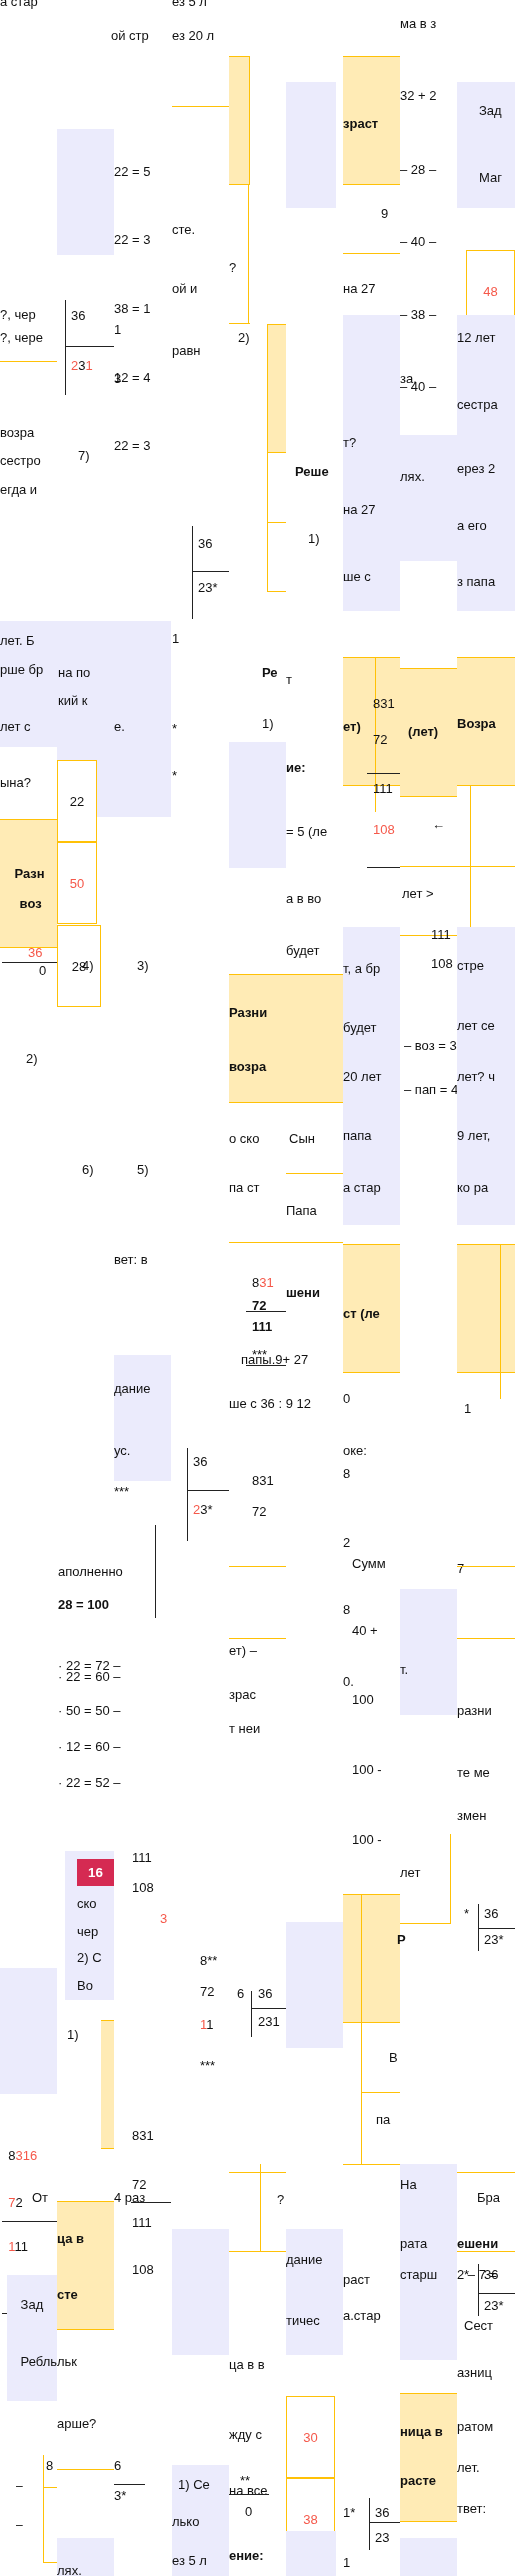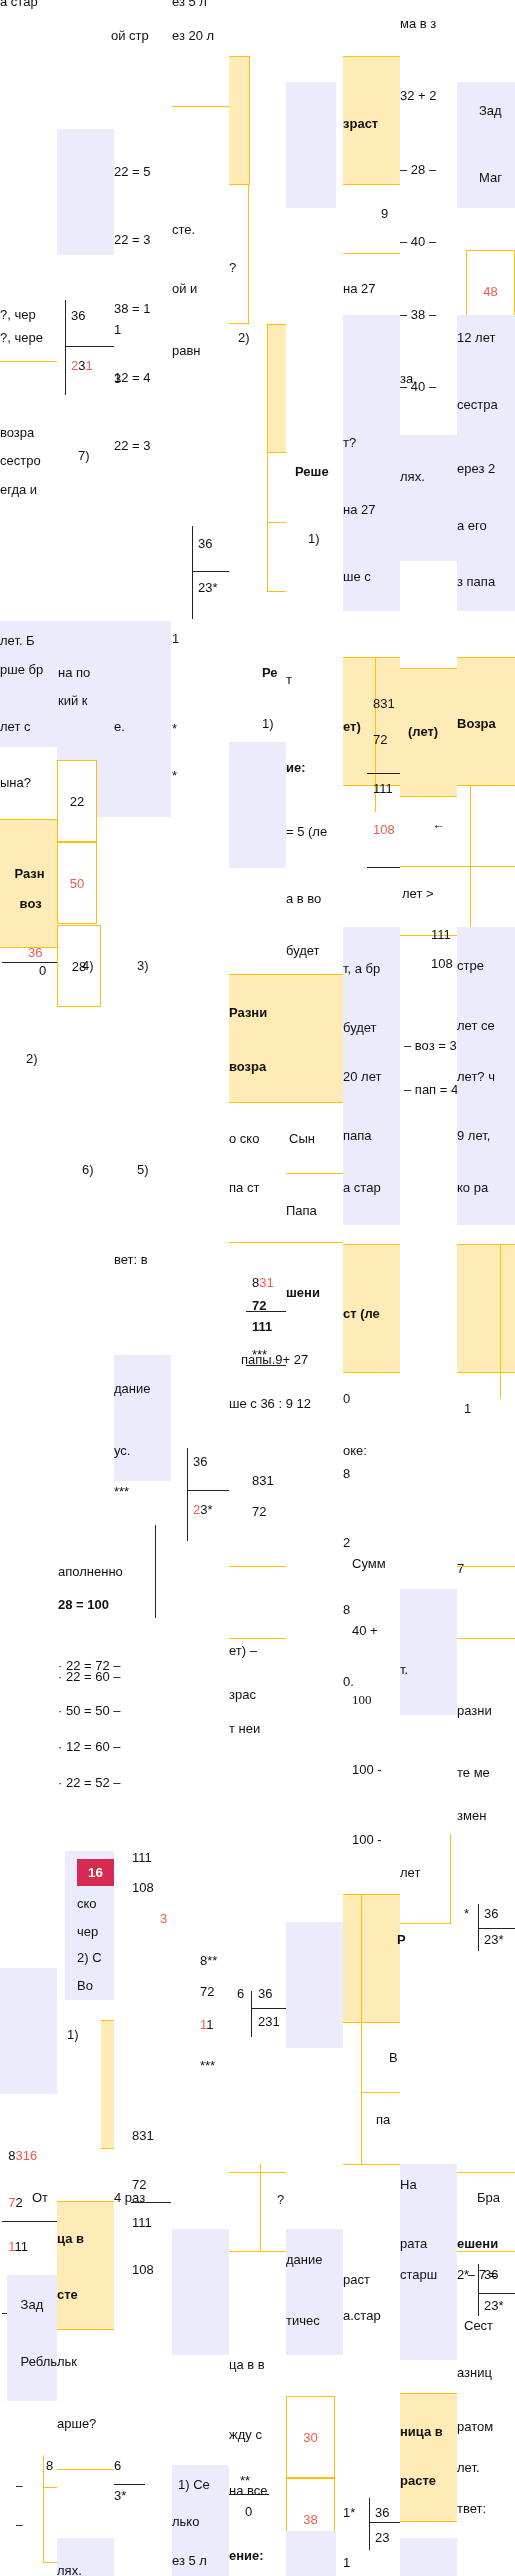--- a/index.html
+++ b/index.html
@@ -271,21 +271,21 @@
 <div class="t" style="left:343px;top:1391px;">0</div>
 <div class="t" style="left:343px;top:1466px;">8</div>
 <div class="t" style="left:343px;top:1535px;">2</div>
 <div class="t" style="left:343px;top:1602px;">8</div>
 <div class="t" style="left:343px;top:1674px;">0.</div>
 
 <div class="hl" style="left:229px;top:1566px;width:57px;"></div>
 <div class="hl" style="left:229px;top:1638px;width:57px;"></div>
 <div class="t" style="left:352px;top:1556px;width:48px;">Сумм</div>
 <div class="t" style="left:352px;top:1623px;width:48px;">40 +</div>
-<div class="t" style="left:352px;top:1692px;width:48px;font-family:Liberation Serif, serif;">100</div>
+<div class="t" style="left:352px;top:1692px;width:48px;">100</div>
 <div class="t" style="left:352px;top:1762px;width:48px;">100 -</div>
 <div class="t" style="left:352px;top:1832px;width:48px;">100 -</div>
 <div class="t" style="left:352px;top:1901px;width:48px;">100 -</div>
 <div class="t" style="left:352px;top:1971px;width:48px;">100 -</div>
 
 <div class="lav" style="left:286px;top:1922px;width:57px;height:126px;"></div>
 <div class="yel" style="left:343px;top:1894px;width:57px;height:129px;"></div>
 <div class="vl" style="left:361px;top:1894px;height:270px;"></div>
 <div class="hl" style="left:361px;top:2092px;width:39px;"></div>
 <div class="hl" style="left:343px;top:2164px;width:57px;"></div>

